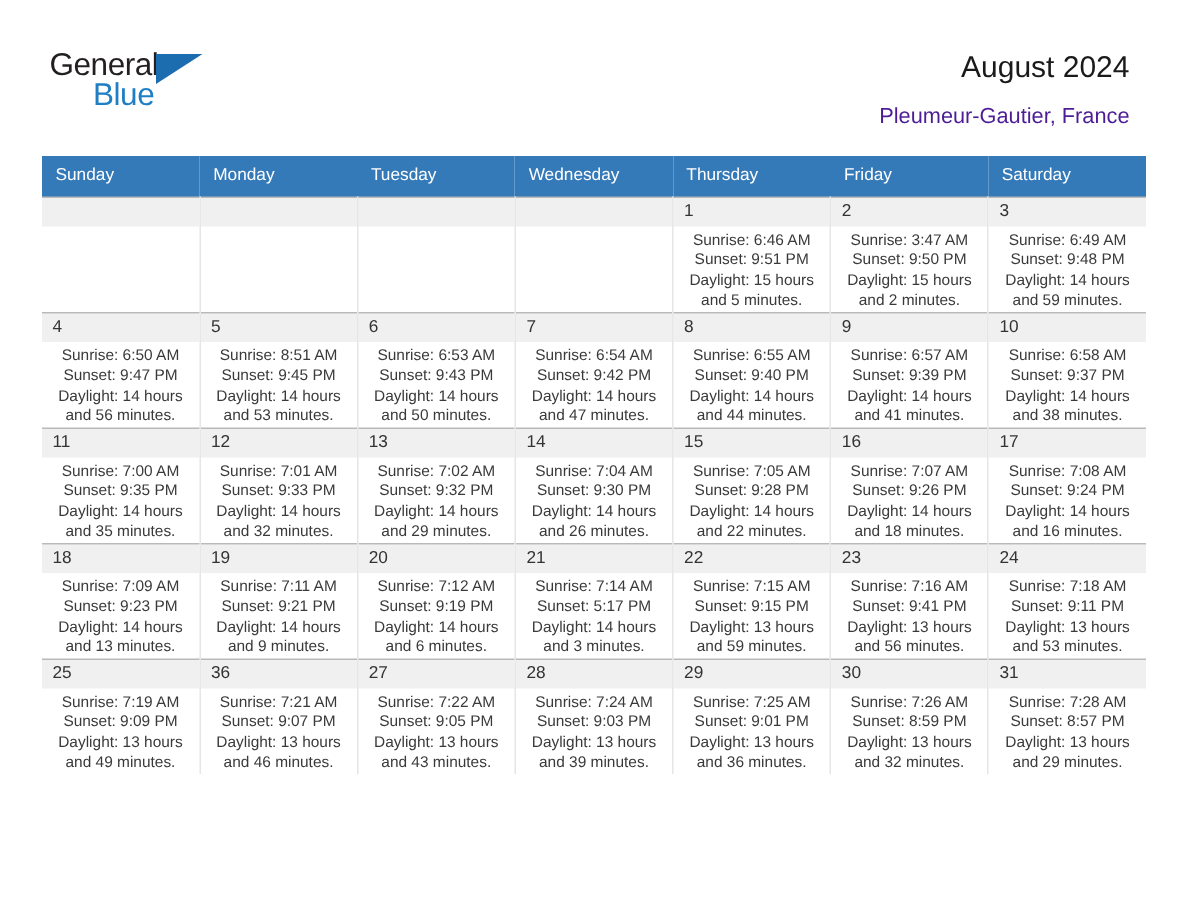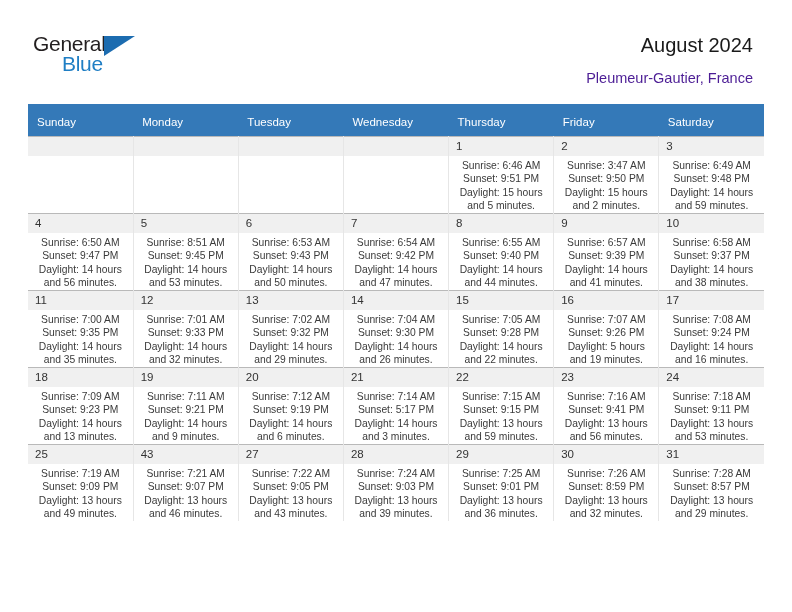--- a/index.html
+++ b/index.html
@@ -88,21 +88,21 @@
     width: 736px;
     border-collapse: collapse;
     table-layout: fixed;
   }
   .cal th {
     background: #3479b8;
     color: #ffffff;
     font-size: 11.5px;
     font-weight: normal;
     text-align: left;
-    padding: 9px 0 5px 9px;
+    padding: 4px 0 5px 9px;
     height: 18px;
     vertical-align: middle;
     border: none;
   }
   .cal td {
     width: 105.14px;
     height: 76px;
     vertical-align: top;
     padding: 0;
     border-left: 1px solid #e6e6e6;
@@ -305,21 +305,21 @@
               <div>Sunrise: 7:05 AM</div>
               <div>Sunset: 9:28 PM</div>
               <div class="daylight-wrap">Daylight: 14 hours and 22 minutes.</div>
             </div>
           </td>
           <td class="">
             <div class="daynum-band">16</div>
             <div class="lines">
               <div>Sunrise: 7:07 AM</div>
               <div>Sunset: 9:26 PM</div>
-              <div class="daylight-wrap">Daylight: 5 hours and 19 minutes.</div>
+              <div class="daylight-wrap">Daylight: 14 hours and 18 minutes.</div>
             </div>
           </td>
           <td class="">
             <div class="daynum-band">17</div>
             <div class="lines">
               <div>Sunrise: 7:08 AM</div>
               <div>Sunset: 9:24 PM</div>
               <div class="daylight-wrap">Daylight: 14 hours and 16 minutes.</div>
             </div>
           </td>
@@ -385,21 +385,21 @@
         <tr class="week">
           <td class="">
             <div class="daynum-band">25</div>
             <div class="lines">
               <div>Sunrise: 7:19 AM</div>
               <div>Sunset: 9:09 PM</div>
               <div class="daylight-wrap">Daylight: 13 hours and 49 minutes.</div>
             </div>
           </td>
           <td class="">
-            <div class="daynum-band">43</div>
+            <div class="daynum-band">36</div>
             <div class="lines">
               <div>Sunrise: 7:21 AM</div>
               <div>Sunset: 9:07 PM</div>
               <div class="daylight-wrap">Daylight: 13 hours and 46 minutes.</div>
             </div>
           </td>
           <td class="">
             <div class="daynum-band">27</div>
             <div class="lines">
               <div>Sunrise: 7:22 AM</div>

